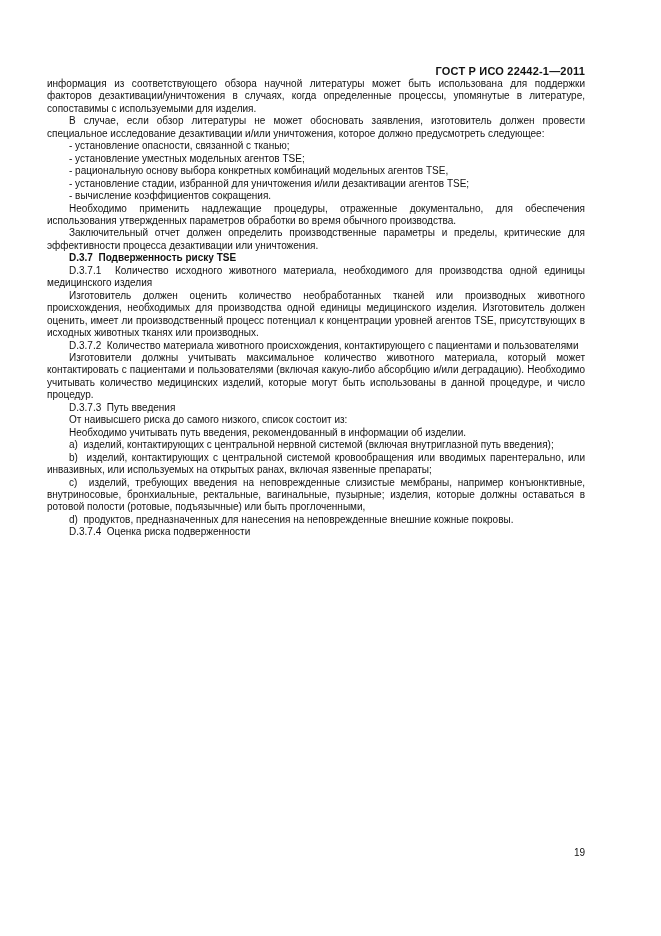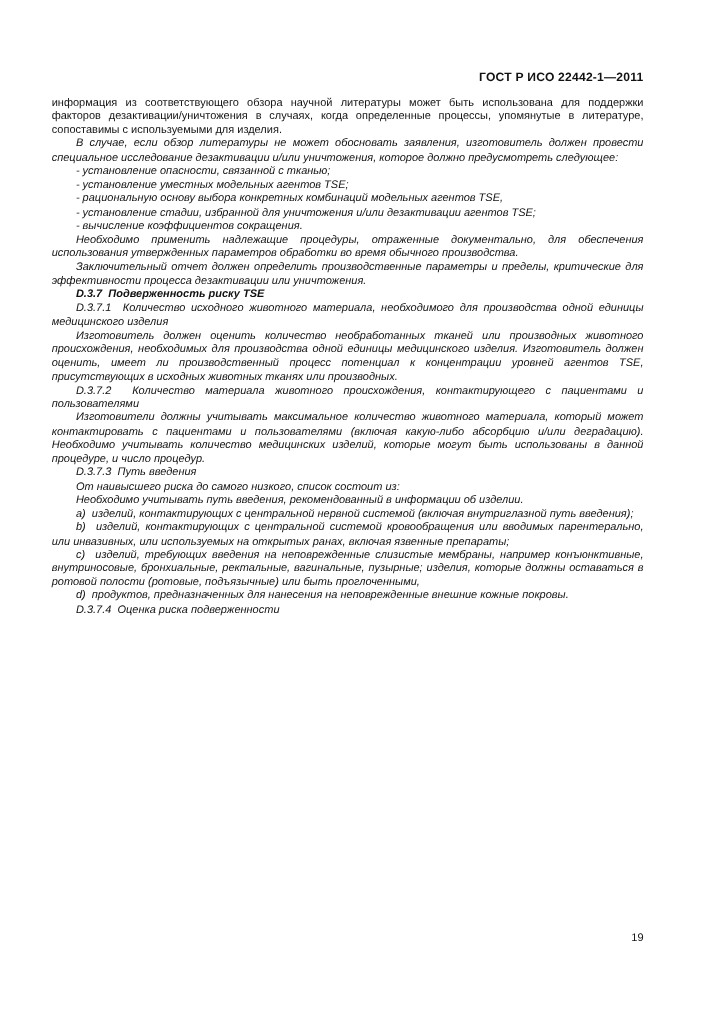--- a/index.html
+++ b/index.html
@@ -19,31 +19,30 @@
     overflow: hidden;
   }
   .doc-header {
     text-align: right;
     font-weight: bold;
     font-size: 11px;
     line-height: 14px;
     letter-spacing: 0.2px;
   }
   .content {
-    margin-top: 10px;
+    margin-top: 0;
     font-size: 10px;
     line-height: 12.45px;
   }
   .content p {
     margin: 0;
     text-align: justify;
   }
   .content p.indent {
     text-indent: 22px;
-    font-style: italic;
   }
   .content p.bold {
     font-weight: bold;
   }
   .page-number {
     position: absolute;
     top: 847px;
     right: 76px;
     font-size: 10px;
     line-height: 12px;

